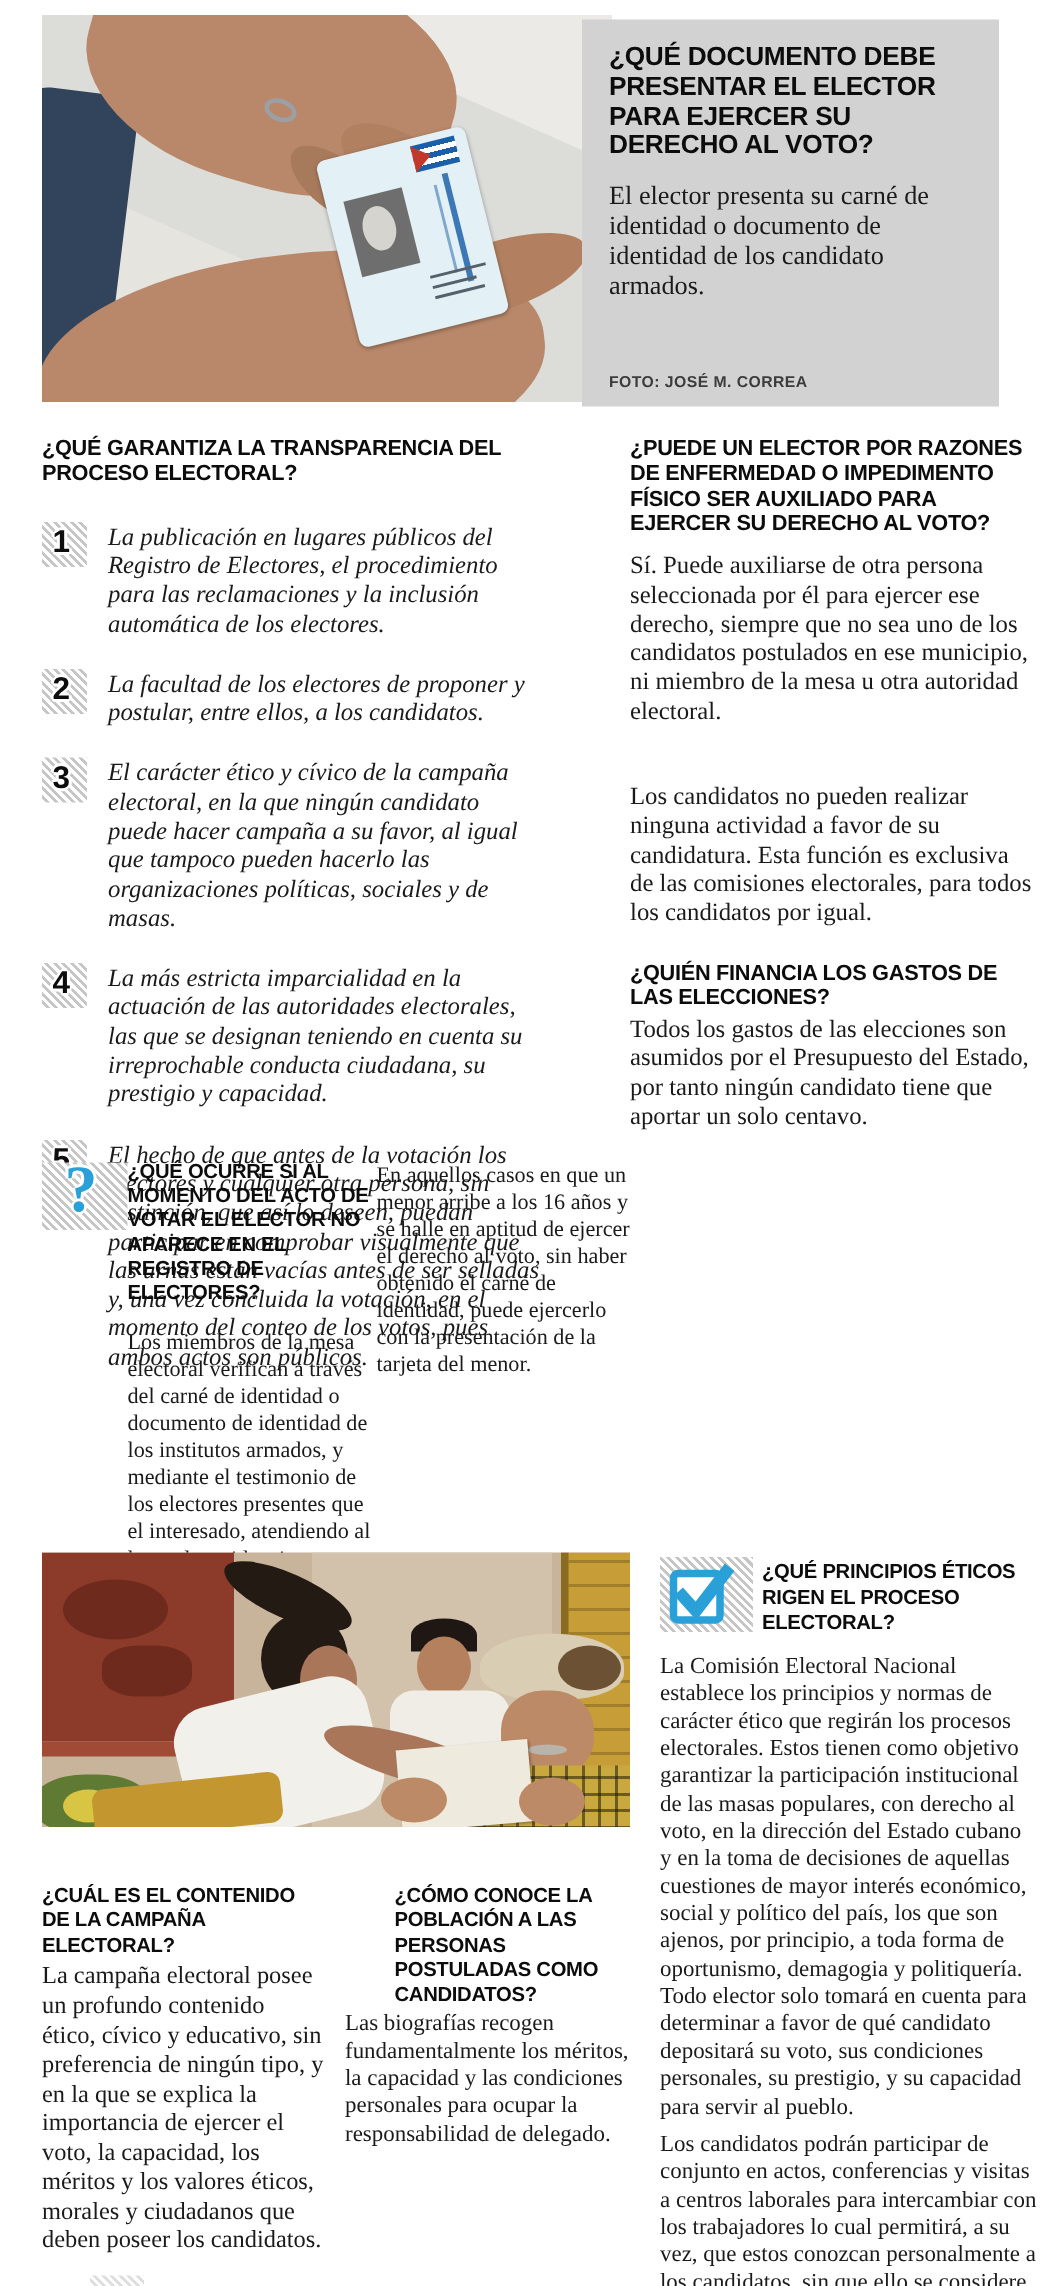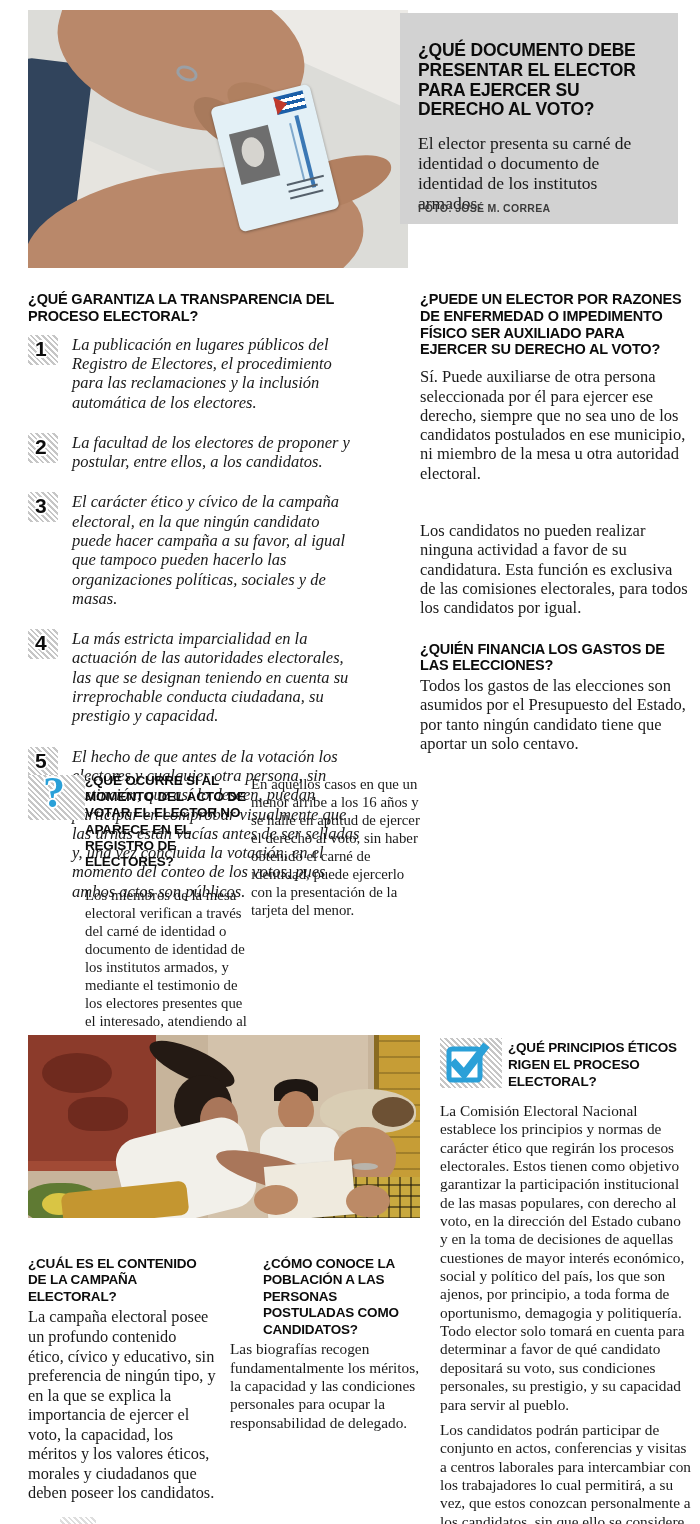--- a/index.html
+++ b/index.html
@@ -32,27 +32,27 @@
            transform:rotate(-14deg);box-shadow:0 1px 3px rgba(0,0,0,.35);}
   .pt-portrait{position:absolute;left:12px;top:30px;width:40px;height:52px;background:#6e6e6e;}
   .pt-face{position:absolute;left:8px;top:8px;width:22px;height:30px;background:#d6d4cf;border-radius:50%;}
   .pt-flag{position:absolute;right:8px;top:5px;width:30px;height:18px;
     background:linear-gradient(#1b5fa8 0 20%,#fff 20% 40%,#1b5fa8 40% 60%,#fff 60% 80%,#1b5fa8 80% 100%);}
   .pt-flagtri{position:absolute;left:0;top:0;width:0;height:0;border-top:9px solid transparent;border-bottom:9px solid transparent;border-left:12px solid #c0392b;}
   .pt-vtext1{position:absolute;right:18px;top:28px;width:4px;height:74px;background:#3b78b5;}
   .pt-vtext2{position:absolute;right:27px;top:34px;width:2px;height:60px;background:#7fa8cc;}
   .pt-line{position:absolute;left:56px;height:2px;background:#55606b;}
   
-  .qa-box{position:absolute;left:400px;top:13px;width:278px;height:211px;background:#d2d2d2;box-sizing:border-box;padding:28px 18px;}
+  .qa-box{position:absolute;left:388px;top:13px;width:278px;height:258px;background:#d2d2d2;box-sizing:border-box;padding:15px 18px;}
   .qa-box .h{font-size:17.5px;line-height:1.13;}
   .qa-box .s{font-size:17.5px;line-height:1.15;margin-top:13px;}
   .qa-box .credit{position:absolute;left:18px;bottom:9px;}
   
   .col-left{position:absolute;left:28px;top:291px;width:336px;}
-  .col-left .h{font-size:14.5px;line-height:1.16;margin-bottom:10px;}
+  .col-left .h{font-size:14.5px;line-height:1.16;margin-bottom:23px;}
   .t-item{display:flex;margin-bottom:21px;}
   .t-item .s{font-size:16.5px;line-height:1.17;width:288px;font-style:italic;}
   .col-right{position:absolute;left:420px;top:291px;width:272px;}
   .col-right .h{font-size:14.5px;line-height:1.16;}
   .col-right .s{font-size:16.5px;line-height:1.17;margin-top:9px;}
   .col-right .qa2{margin-top:38px;}
   .col-right .qa2 .s,.col-right .qa3 .s{margin-top:2px;}
   .col-right .qa3{margin-top:23px;}
   
   .mid{position:absolute;left:28px;top:773px;width:394px;height:245px;}
@@ -131,21 +131,21 @@
       <div class="pt-vtext1"></div>
       <div class="pt-vtext2"></div>
       <div class="pt-line" style="top:92px;width:38px;"></div>
       <div class="pt-line" style="top:99px;width:30px;"></div>
       <div class="pt-line" style="top:106px;width:34px;"></div>
     </div>
   </div>
 
   <div class="qa-box">
     <p class="h">¿QUÉ DOCUMENTO DEBE PRESENTAR EL ELECTOR PARA EJERCER SU DERECHO AL VOTO?</p>
-    <p class="s">El elector presenta su carné de identidad o documento de identidad de los institutos armados.</p>
+    <p class="s">El elector presenta su carné de identidad o documento de identidad de los candidato armados.</p>
     <span class="credit">FOTO: JOSÉ M. CORREA</span>
   </div>
 
   <div class="col-left">
     <p class="h">¿QUÉ GARANTIZA LA TRANSPARENCIA DEL PROCESO ELECTORAL?</p>
     <div class="t-item">
       <div class="badge-num hatch">
           <span>1</span>
         </div>
       <p class="s">La publicación en lugares públicos del Registro de Electores, el procedimiento para las reclamaciones y la inclusión automática de los electores.</p>

